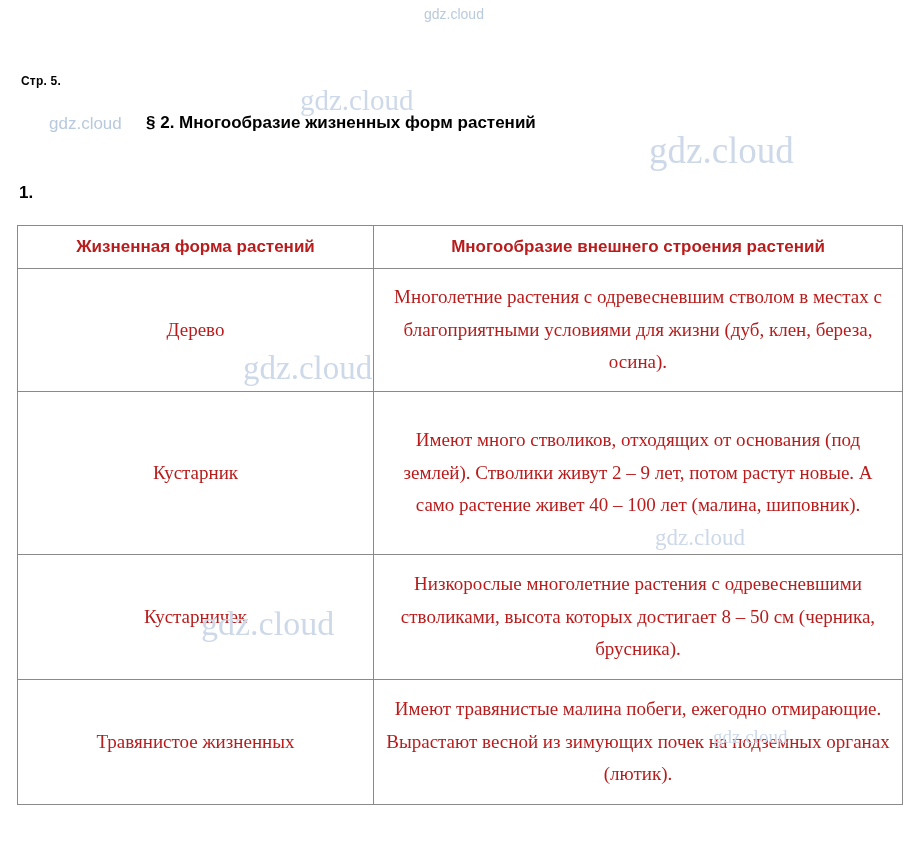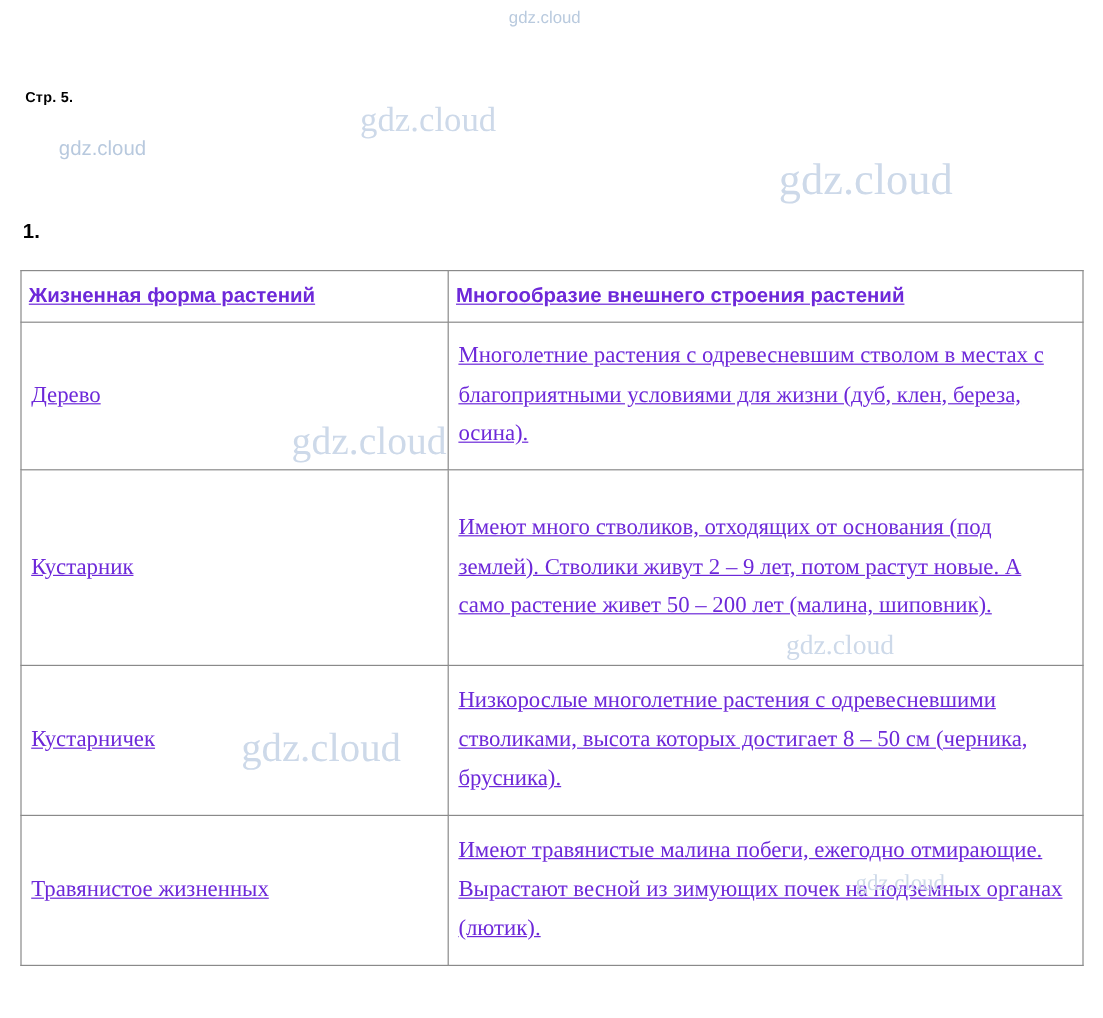--- a/index.html
+++ b/index.html
@@ -108,25 +108,24 @@
     top: 225px;
     width: 885px;
     border-collapse: collapse;
     table-layout: fixed;
   }
   table.ttable td, table.ttable th {
     border: 1px solid #8a8a8a;
     vertical-align: middle;
     font-family: "Liberation Serif", serif;
     font-size: 19px;
-    color: #6d28d9;
-    text-align: left;
+    color: #b91c1c;
+    text-align: center;
     padding: 6px 8px;
     line-height: 1.72;
-    text-decoration: underline;
   }
   table.ttable th {
     font-family: "Liberation Sans", sans-serif;
     font-size: 17px;
     font-weight: bold;
     height: 34px;
     padding: 4px 6px;
     line-height: 1.2;
   }
   col.c1 { width: 356px; }
@@ -143,20 +142,21 @@
 
 <div class="page">
 
   <div class="wm wm-top">gdz.cloud</div>
 
   <div class="page-label">Стр. 5.</div>
 
   <div class="wm wm-a">gdz.cloud</div>
   <div class="wm wm-b">gdz.cloud</div>
 
+  <div class="heading">§ 2. Многообразие жизненных форм растений</div>
 
   <div class="wm wm-c">gdz.cloud</div>
 
   <div class="task-number">1.</div>
 
   <table class="ttable">
     <colgroup>
       <col class="c1">
       <col class="c2">
     </colgroup>
@@ -166,21 +166,21 @@
         <th>Многообразие внешнего строения растений</th>
       </tr>
     </thead>
     <tbody>
       <tr class="row-tree">
         <td class="r-form">Дерево</td>
         <td class="cell-desc">Многолетние растения с одревесневшим стволом в местах с благоприятными условиями для жизни (дуб, клен, береза, осина).</td>
       </tr>
       <tr class="row-shrub">
         <td class="r-form">Кустарник</td>
-        <td class="cell-desc">Имеют много стволиков, отходящих от основания (под землей). Стволики живут 2 – 9 лет, потом растут новые. А само растение живет 50 – 200 лет (малина, шиповник).</td>
+        <td class="cell-desc">Имеют много стволиков, отходящих от основания (под землей). Стволики живут 2 – 9 лет, потом растут новые. А само растение живет 40 – 100 лет (малина, шиповник).</td>
       </tr>
       <tr class="row-subshrub">
         <td class="r-form">Кустарничек</td>
         <td class="cell-desc">Низкорослые многолетние растения с одревесневшими стволиками, высота которых достигает 8 – 50 см (черника, брусника).</td>
       </tr>
       <tr class="row-herb">
         <td class="r-form">Травянистое жизненных</td>
         <td class="cell-desc">Имеют травянистые малина побеги, ежегодно отмирающие. Вырастают весной из зимующих почек на подземных органах (лютик).</td>
       </tr>
     </tbody>

